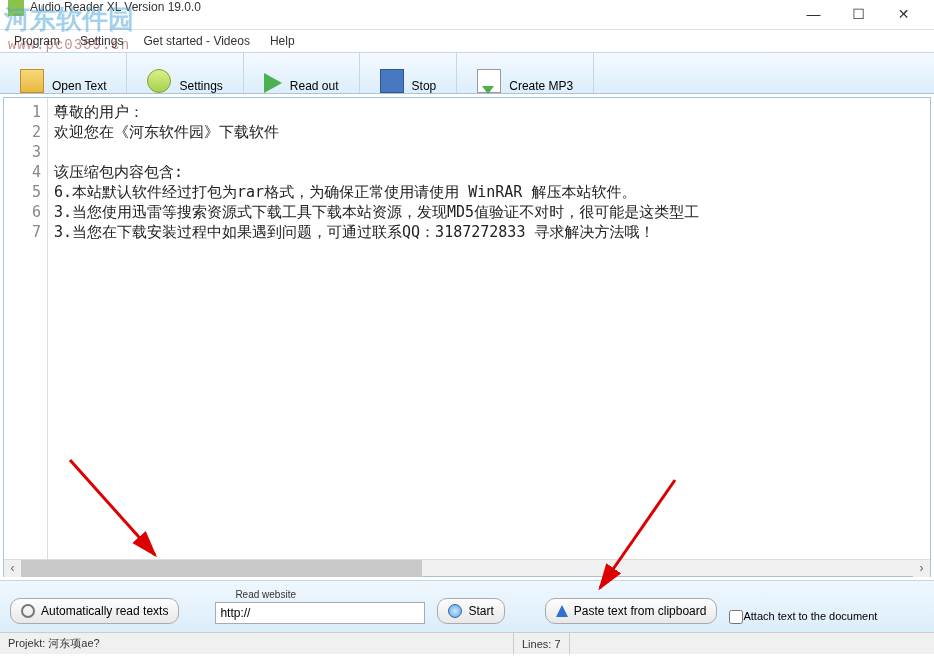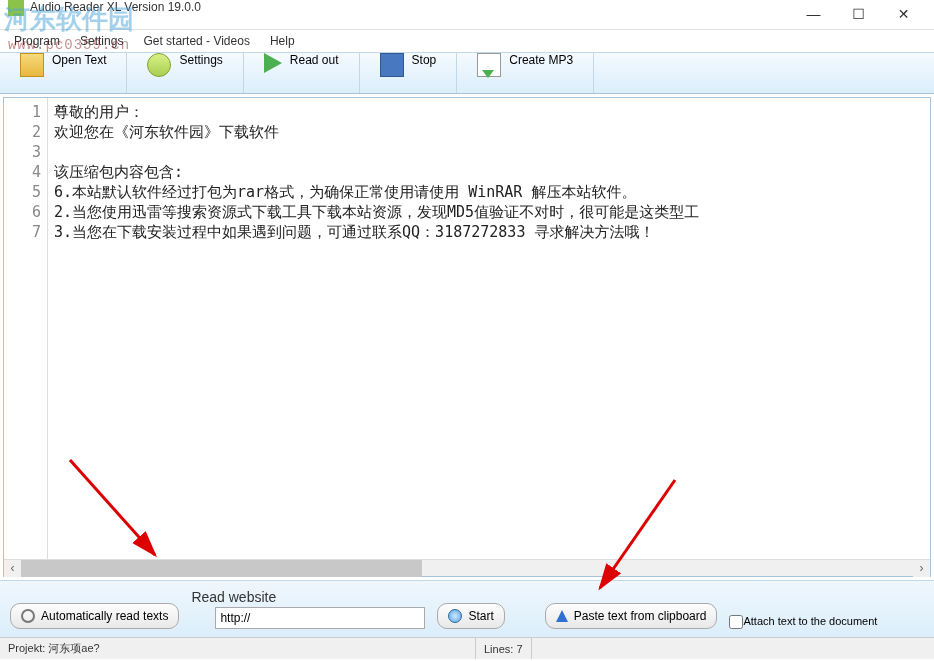--- a/index.html
+++ b/index.html
@@ -5,47 +5,47 @@
 * { box-sizing: border-box; margin: 0; padding: 0; }
 body { font-family: "Segoe UI", Tahoma, sans-serif; font-size: 12px; background: #fff; width: 934px; height: 661px; overflow: hidden; position: relative; }
 .titlebar { height: 30px; background: #fff; display: flex; align-items: flex-start; padding: 0 8px; border-bottom: 1px solid #e0e0e0; }
 .titlebar .app-icon { width: 16px; height: 16px; background: #8bc34a; margin-right: 6px; }
 .titlebar .title { flex: 1; font-size: 12px; color: #333; }
 .titlebar .win-controls { display: flex; gap: 0; }
 .titlebar .win-btn { width: 45px; height: 28px; display: flex; align-items: center; justify-content: center; font-size: 14px; color: #333; cursor: pointer; }
 .menubar { height: 22px; background: #fff; display: flex; align-items: center; padding: 0 6px; gap: 4px; font-size: 12px; }
 .menubar .menu-item { padding: 2px 8px; cursor: pointer; color: #333; }
 .toolbar { height: 42px; background: linear-gradient(#f5faff, #dbeefb); border-top: 1px solid #c2d8e9; border-bottom: 1px solid #a8c4da; display: flex; align-items: stretch; }
-.toolbar .tool-btn { display: flex; align-items: flex-start; gap: 8px; padding: 0 20px; border-right: 1px solid #c2d8e9; cursor: pointer; }
+.toolbar .tool-btn { display: flex; align-items: flex-end; gap: 8px; padding: 0 20px; border-right: 1px solid #c2d8e9; cursor: pointer; }
 .tool-icon { width: 24px; height: 24px; display: inline-block; }
 .icon-open { background: linear-gradient(#f6d97a, #e8b840); border: 1px solid #c09020; }
 .icon-settings { background: linear-gradient(#d8f088, #a8d050); border: 1px solid #80a030; border-radius: 50%; }
 .icon-read { width: 0; height: 0; border-left: 18px solid #4caf50; border-top: 10px solid transparent; border-bottom: 10px solid transparent; }
 .icon-stop { background: #4878c0; border: 1px solid #305890; }
 .icon-mp3 { background: #fff; border: 1px solid #999; position: relative; }
 .icon-mp3::after { content: ""; position: absolute; bottom: -2px; left: 4px; width: 0; height: 0; border-top: 8px solid #4caf50; border-left: 6px solid transparent; border-right: 6px solid transparent; }
 .content-wrap { border: 1px solid #a8c4da; margin: 3px; height: 480px; display: flex; flex-direction: column; }
 .editor { flex: 1; display: flex; font-family: Consolas, monospace; font-size: 15px; overflow: hidden; background: #fff; }
 .gutter { width: 44px; background: #fff; border-right: 1px solid #ddd; text-align: right; padding: 4px 6px 4px 0; color: #888; line-height: 20px; }
 .text-area { flex: 1; padding: 4px 6px; color: #222; line-height: 20px; white-space: nowrap; overflow: hidden; }
 .text-line { height: 20px; }
 .hscroll { height: 17px; background: #f0f0f0; display: flex; align-items: center; border-top: 1px solid #ddd; }
 .hscroll .arrow { width: 17px; height: 17px; display: flex; align-items: center; justify-content: center; color: #666; background: #f0f0f0; }
 .hscroll .track { flex: 1; height: 17px; position: relative; }
 .hscroll .thumb { position: absolute; left: 0; width: 45%; height: 100%; background: #c8c8c8; }
 .bottom-panel { background: linear-gradient(#f0f7fd, #dbeefb); padding: 8px 10px; display: flex; align-items: flex-end; gap: 12px; border-top: 1px solid #c2d8e9; }
 .btn { background: linear-gradient(#fdfdfd, #e8e8e8); border: 1px solid #aaa; border-radius: 10px; padding: 4px 10px; display: flex; align-items: center; gap: 6px; cursor: pointer; font-size: 12px; height: 26px; }
 .field-group { display: flex; flex-direction: column; gap: 2px; }
-.field-label { font-size: 14px; color: #333; }
+.field-label { font-size: 10px; color: #333; margin-left: 44px; }
 .url-input { width: 210px; height: 22px; border: 1px solid #aaa; padding: 2px 4px; font-size: 12px; background: #fff; margin-left: 24px; }
 .chk { display: flex; gap: 0; font-size: 11px; }
 .chk input { width: 14px; height: 14px; }
 .statusbar { height: 22px; background: #f0f0f0; border-top: 1px solid #ccc; display: flex; align-items: center; font-size: 11px; color: #333; }
 .statusbar .cell { padding: 0 8px; border-right: 1px solid #ccc; height: 100%; display: flex; align-items: center; }
-.statusbar .cell.projekt { width: 476px; }
+.statusbar .cell.projekt { width: 514px; }
 .icon-mini { width: 14px; height: 14px; display: inline-block; }
 .icon-auto { border: 2px solid #777; border-radius: 50%; }
 .icon-globe { background: radial-gradient(#cde8ff, #5aa0e0); border-radius: 50%; border: 1px solid #2a6aa0; }
 .icon-paste { width: 0; height: 0; border-bottom: 12px solid #3070d0; border-left: 6px solid transparent; border-right: 6px solid transparent; }
 .watermark { position: absolute; top: 2px; left: 4px; opacity: 0.5; pointer-events: none; font-family: Liberation Mono, monospace; }
 .watermark .wm-top { font-size: 26px; font-weight: bold; color: #4aa3d8; }
 .watermark .wm-url { font-size: 14px; color: #7f1d1d; letter-spacing: 1px; text-align: center; }
 .arrow-annot { position: absolute; pointer-events: none; }
 </style>
 </head>
@@ -101,21 +101,21 @@
         <div>5</div>
         <div>6</div>
         <div>7</div>
     </div>
     <div class="text-area">
       <div class="text-line">尊敬的用户：</div>
       <div class="text-line">欢迎您在《河东软件园》下载软件</div>
       <div class="text-line"></div>
       <div class="text-line">该压缩包内容包含:</div>
       <div class="text-line">6.本站默认软件经过打包为rar格式，为确保正常使用请使用 WinRAR 解压本站软件。</div>
-      <div class="text-line">2.当您使用迅雷等搜索资源式下载工具下载本站资源，发现MD5值验证不对时，很可能是这类型工</div>
+      <div class="text-line">3.当您使用迅雷等搜索资源式下载工具下载本站资源，发现MD5值验证不对时，很可能是这类型工</div>
       <div class="text-line">3.当您在下载安装过程中如果遇到问题，可通过联系QQ：3187272833 寻求解决方法哦！</div>
     </div>
   </div>
   <div class="hscroll">
     <div class="arrow">‹</div>
     <div class="track">
       <div class="thumb"></div>
     </div>
     <div class="arrow">›</div>
   </div>

